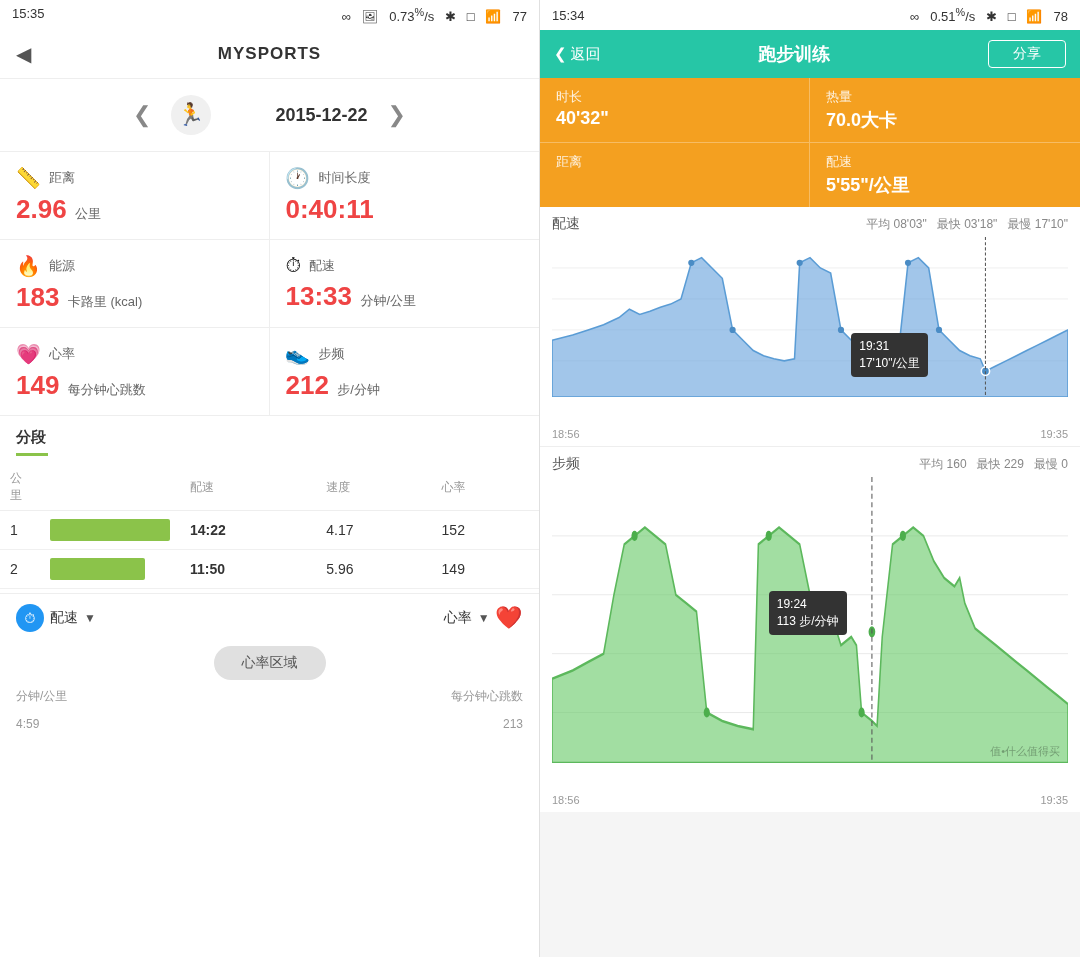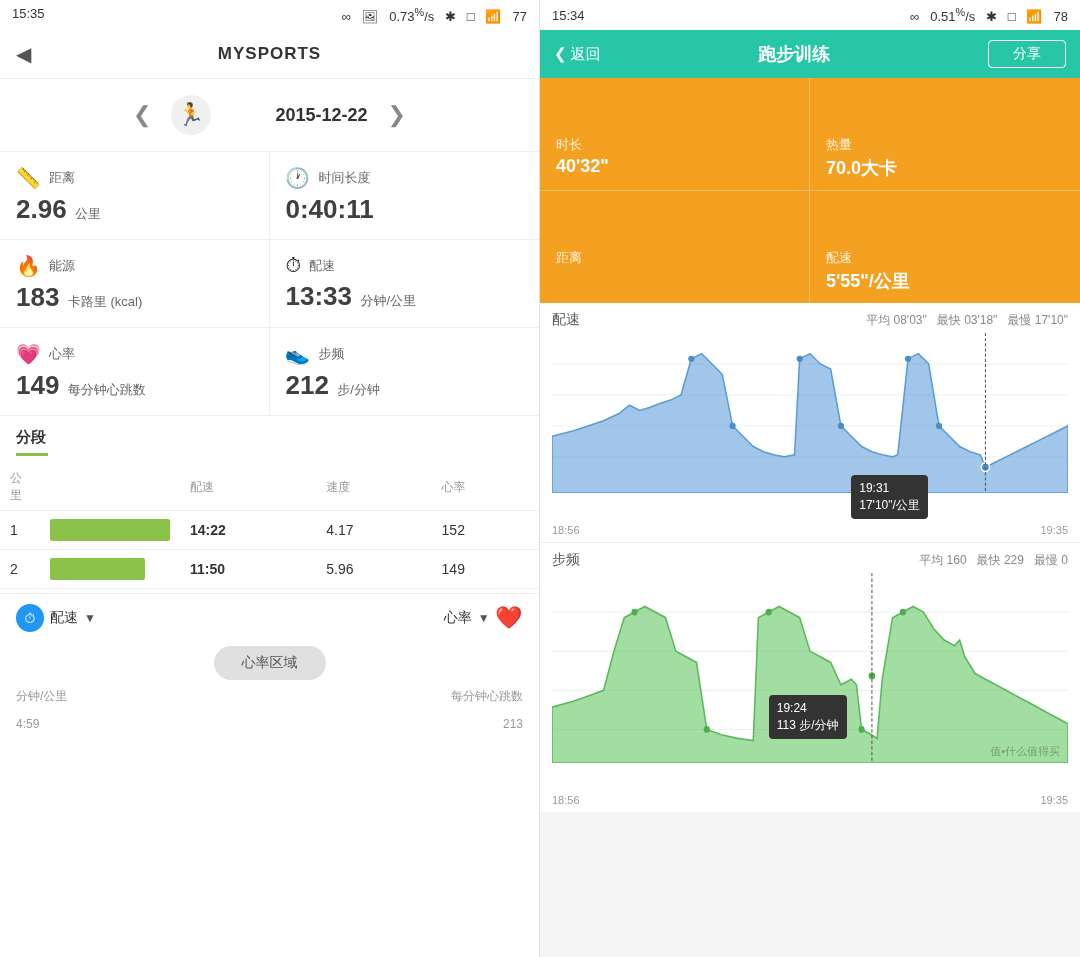--- a/index.html
+++ b/index.html
@@ -99,21 +99,21 @@
     }
     .stat-item:nth-child(odd) { border-right: 1px solid #eee; }
     .stat-label-row {
       display: flex;
       align-items: center;
       gap: 8px;
       margin-bottom: 4px;
     }
     .stat-icon { font-size: 20px; }
     .stat-label { font-size: 13px; color: #666; }
-    .stat-value { font-size: 26px; font-weight: 700; color: #404040; }
+    .stat-value { font-size: 26px; font-weight: 700; color: #ef4444; }
     .stat-unit { font-size: 13px; color: #666; margin-left: 4px; }
 
     .section-header {
       padding: 12px 16px 4px;
       font-size: 15px;
       font-weight: 600;
       color: #333;
     }
     .section-divider {
       width: 32px;
@@ -246,21 +246,21 @@
       display: grid;
       grid-template-columns: 1fr 1fr;
       background: #F4A020;
     }
     .summary-cell {
       padding: 10px 16px;
       border-right: 1px solid rgba(255,255,255,0.3);
     }
     .summary-cell:nth-child(2n) { border-right: none; }
     .summary-cell:nth-child(1), .summary-cell:nth-child(2) { border-bottom: 1px solid rgba(255,255,255,0.3); }
-    .sum-label { font-size: 13px; color: rgba(255,255,255,0.85); margin-top: 48px; }
+    .sum-label { font-size: 13px; color: rgba(255,255,255,0.85); }
     .sum-value { font-size: 18px; font-weight: 700; color: #fff; margin-top: 2px; }
 
     .chart-section {
       padding: 8px 12px 4px;
       border-bottom: 1px solid #eee;
       flex-shrink: 0;
     }
     .chart-title-row {
       display: flex;
       justify-content: space-between;
@@ -289,21 +289,20 @@
 
     .tooltip-box {
       position: absolute;
       background: #333;
       color: #fff;
       border-radius: 4px;
       padding: 5px 8px;
       font-size: 12px;
       line-height: 1.4;
       pointer-events: none;
-      margin-top: 46px;
     }
 
     .chart-section-green {
       padding: 8px 12px 4px;
       flex: 1;
       display: flex;
       flex-direction: column;
     }
     .chart-area-green {
       position: relative;

